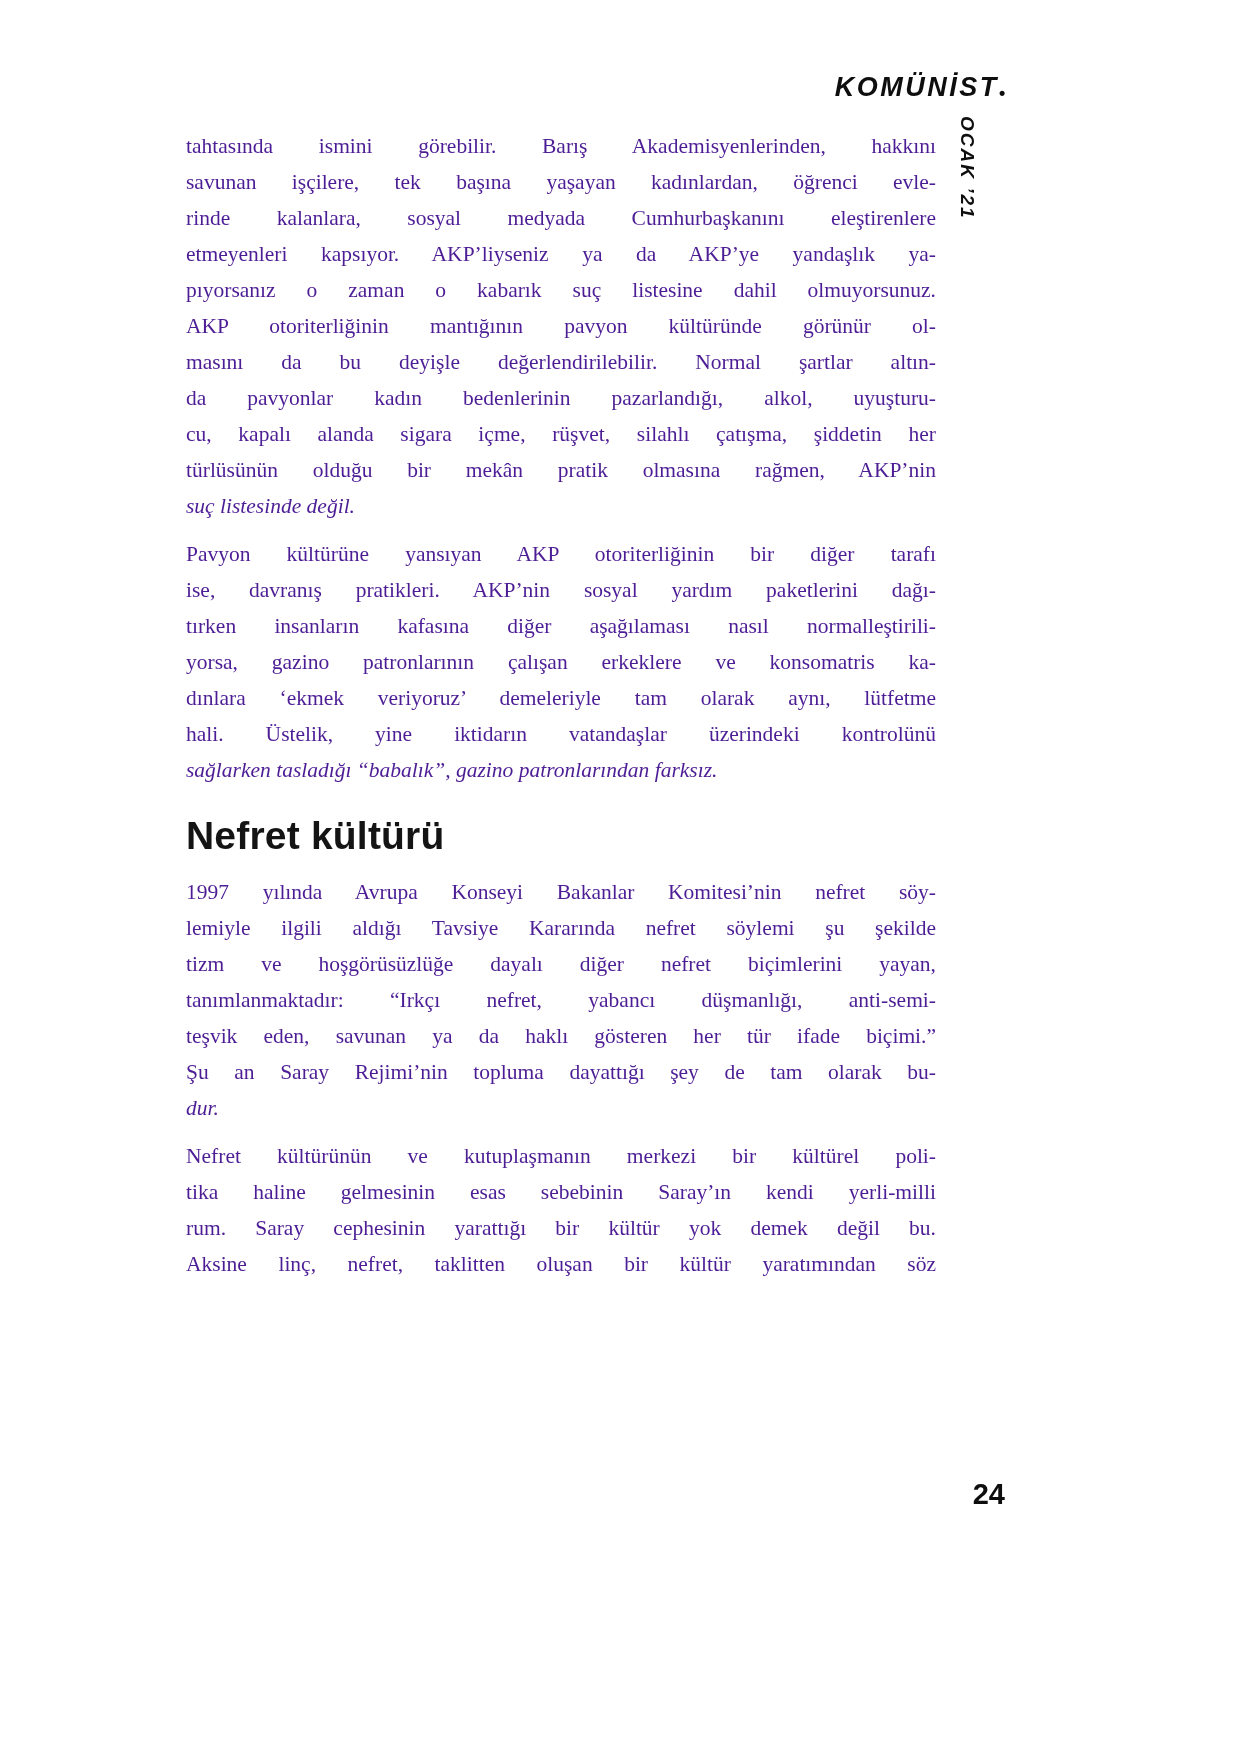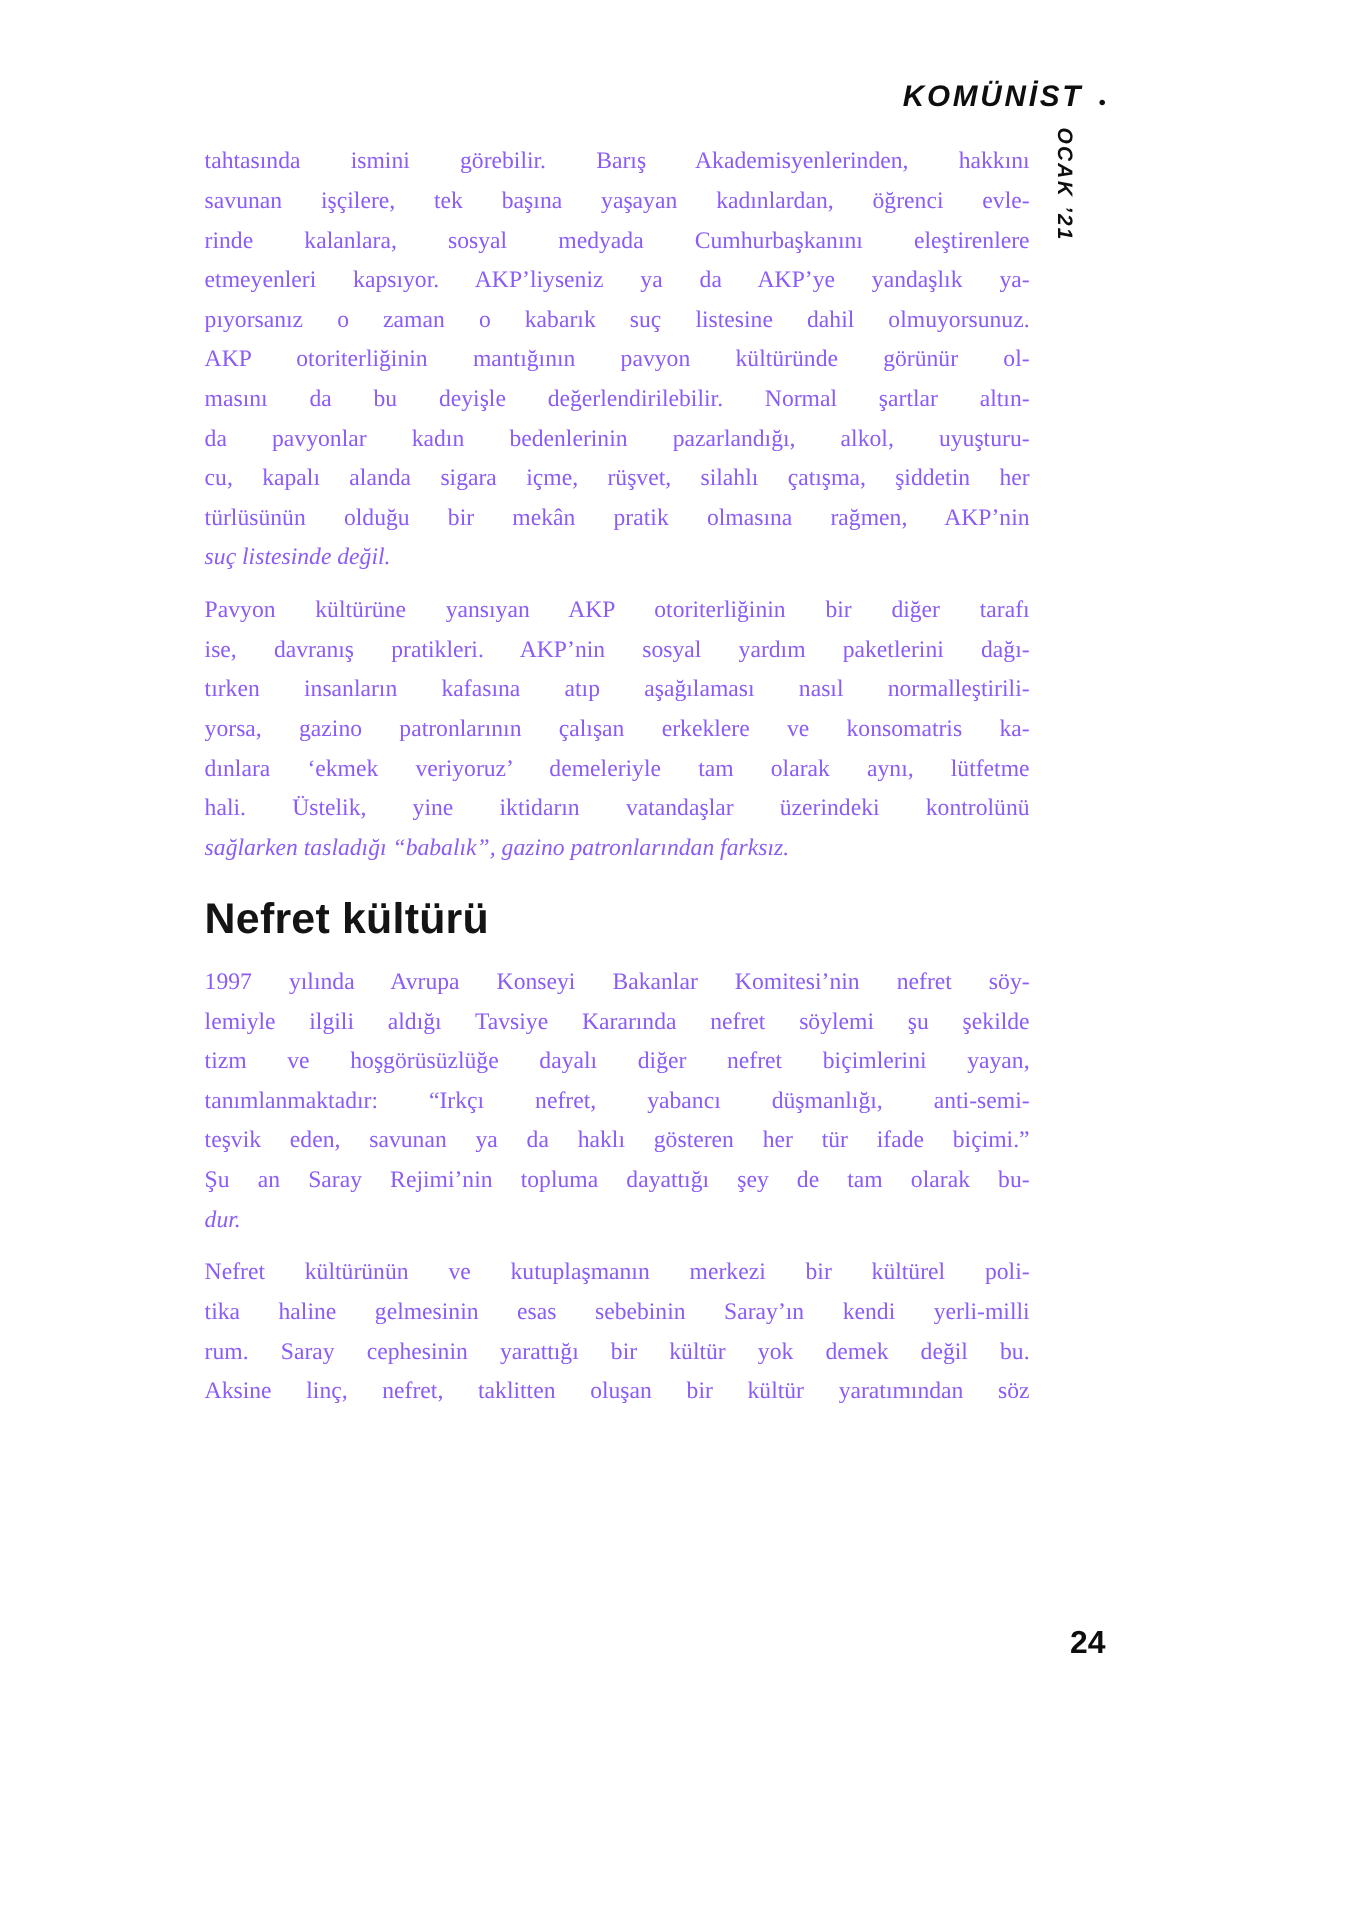--- a/index.html
+++ b/index.html
@@ -14,21 +14,20 @@
     overflow: hidden;
     margin: 0 auto;
   }
   
   .masthead {
     position: absolute;
     top: 72px;
     right: 236px;
     display: flex;
     align-items: flex-end;
-    gap: 14px;
     font-family: "Liberation Sans", sans-serif;
     font-style: italic;
     font-weight: bold;
     font-size: 27px;
     letter-spacing: 2.5px;
     color: #0e0e0e;
     white-space: nowrap;
   }
   .mag-bullet {
     font-size: 18px;
@@ -57,21 +56,21 @@
     width: 750px;
   }
   .para { margin-bottom: 12px; }
   .line {
     font-size: 21.5px;
     line-height: 36px;
     text-align: justify;
     text-align-last: justify;
     hyphens: none;
     word-break: normal;
-    color: #8b5cf6;
+    color: #4c1d95;
   }
   .line-last { text-align-last: left; font-style: italic; }
   .section-heading {
     font-family: "Liberation Sans", "DejaVu Sans", sans-serif;
     font-weight: 700;
     font-size: 39px;
     letter-spacing: 0.2px;
     color: #141414;
     margin-top: 26px;
     margin-bottom: 16px;
@@ -109,21 +108,21 @@
         <div class="line">AKP otoriterliğinin mantığının pavyon kültüründe görünür ol-</div>
         <div class="line">masını da bu deyişle değerlendirilebilir. Normal şartlar altın-</div>
         <div class="line">da pavyonlar kadın bedenlerinin pazarlandığı, alkol, uyuşturu-</div>
         <div class="line">cu, kapalı alanda sigara içme, rüşvet, silahlı çatışma, şiddetin her</div>
         <div class="line">türlüsünün olduğu bir mekân pratik olmasına rağmen, AKP’nin</div>
         <div class="line line-last">suç listesinde değil.</div>
       </div>
     <div class="para">
         <div class="line">Pavyon kültürüne yansıyan AKP otoriterliğinin bir diğer tarafı</div>
         <div class="line">ise, davranış pratikleri. AKP’nin sosyal yardım paketlerini dağı-</div>
-        <div class="line">tırken insanların kafasına atıp aşağılaması nasıl normalleştirili-</div>
+        <div class="line">tırken insanların kafasına diğer aşağılaması nasıl normalleştirili-</div>
         <div class="line">yorsa, gazino patronlarının çalışan erkeklere ve konsomatris ka-</div>
         <div class="line">dınlara ‘ekmek veriyoruz’ demeleriyle tam olarak aynı, lütfetme</div>
         <div class="line">hali. Üstelik, yine iktidarın vatandaşlar üzerindeki kontrolünü</div>
         <div class="line line-last">sağlarken tasladığı “babalık”, gazino patronlarından farksız.</div>
       </div>
     <h2 class="section-heading">Nefret kültürü</h2>
     <div class="para">
         <div class="line">1997 yılında Avrupa Konseyi Bakanlar Komitesi’nin nefret söy-</div>
         <div class="line">lemiyle ilgili aldığı Tavsiye Kararında nefret söylemi şu şekilde</div>
         <div class="line">tizm ve hoşgörüsüzlüğe dayalı diğer nefret biçimlerini yayan,</div>

